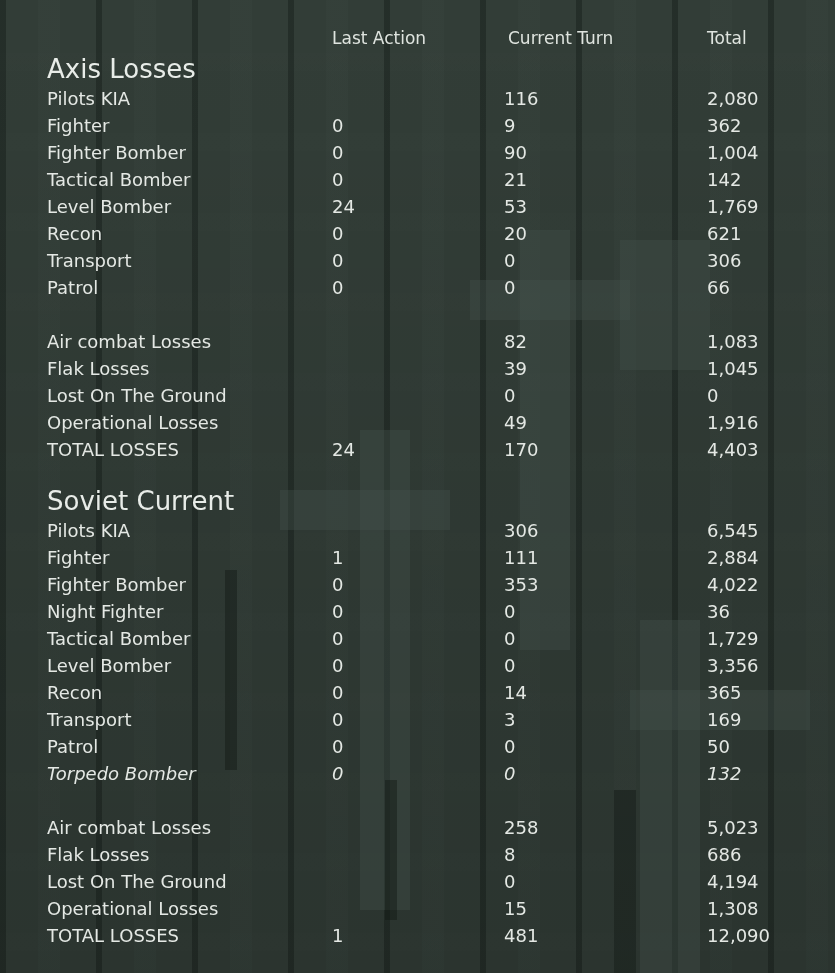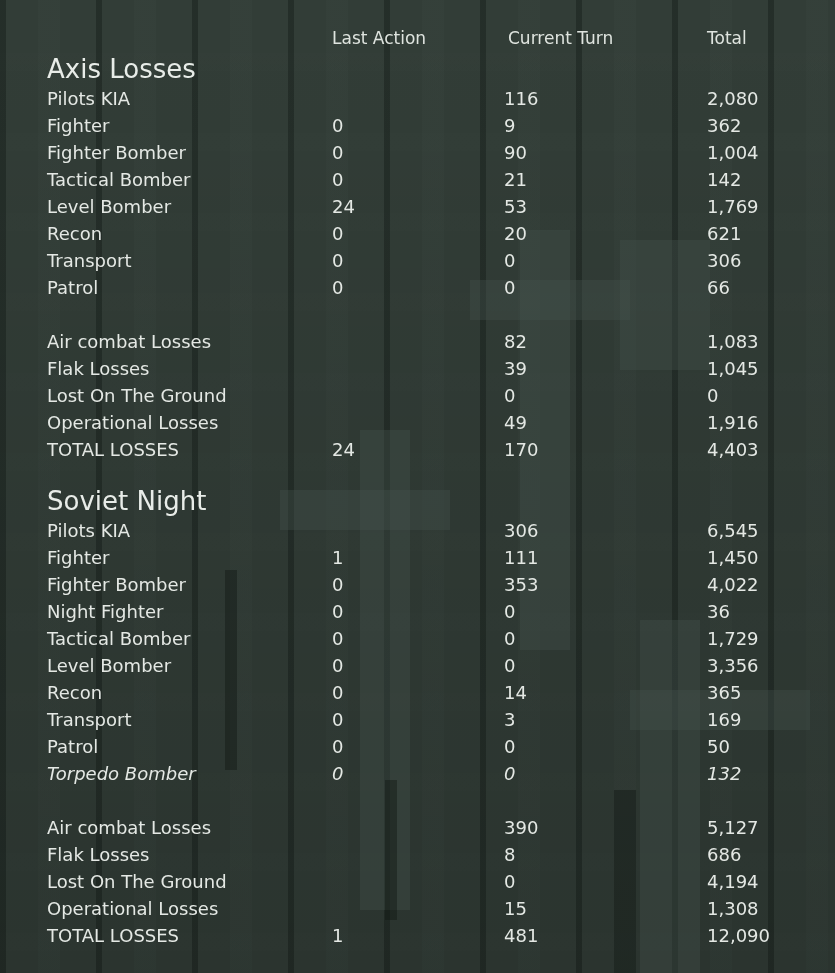--- a/index.html
+++ b/index.html
@@ -125,33 +125,33 @@
         <span class="c-tot">1,916</span>
       </div>
       <div class="row" style="top: 416px;">
         <span class="c-label">TOTAL LOSSES</span>
         <span class="c-last">24</span>
         <span class="c-cur">170</span>
         <span class="c-tot">4,403</span>
       </div>
     </div>
 
-  <div class="section-title" style="top:466px">Soviet Night</div>
+  <div class="section-title" style="top:466px">Soviet Current</div>
   <div id="soviet-rows">
       <div class="row" style="top: 497px;">
         <span class="c-label">Pilots KIA</span>
         <span class="c-last"></span>
         <span class="c-cur">306</span>
         <span class="c-tot">6,545</span>
       </div>
       <div class="row" style="top: 524px;">
         <span class="c-label">Fighter</span>
         <span class="c-last">1</span>
         <span class="c-cur">111</span>
-        <span class="c-tot">1,450</span>
+        <span class="c-tot">2,884</span>
       </div>
       <div class="row" style="top: 551px;">
         <span class="c-label">Fighter Bomber</span>
         <span class="c-last">0</span>
         <span class="c-cur">353</span>
         <span class="c-tot">4,022</span>
       </div>
       <div class="row" style="top: 578px;">
         <span class="c-label">Night Fighter</span>
         <span class="c-last">0</span>
@@ -190,22 +190,22 @@
       </div>
       <div class="row" style="top: 740px; font-style: italic;">
         <span class="c-label">Torpedo Bomber</span>
         <span class="c-last">0</span>
         <span class="c-cur">0</span>
         <span class="c-tot">132</span>
       </div>
       <div class="row" style="top: 794px;">
         <span class="c-label">Air combat Losses</span>
         <span class="c-last"></span>
-        <span class="c-cur">390</span>
-        <span class="c-tot">5,127</span>
+        <span class="c-cur">258</span>
+        <span class="c-tot">5,023</span>
       </div>
       <div class="row" style="top: 821px;">
         <span class="c-label">Flak Losses</span>
         <span class="c-last"></span>
         <span class="c-cur">8</span>
         <span class="c-tot">686</span>
       </div>
       <div class="row" style="top: 848px;">
         <span class="c-label">Lost On The Ground</span>
         <span class="c-last"></span>

